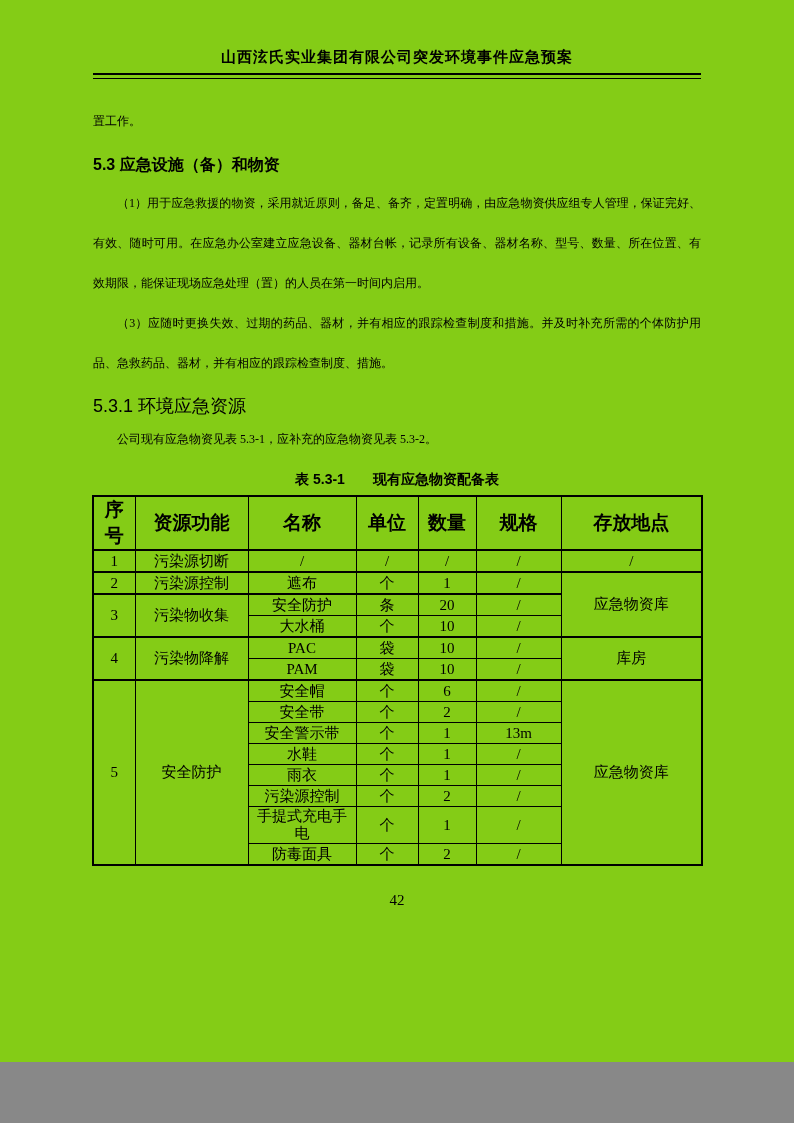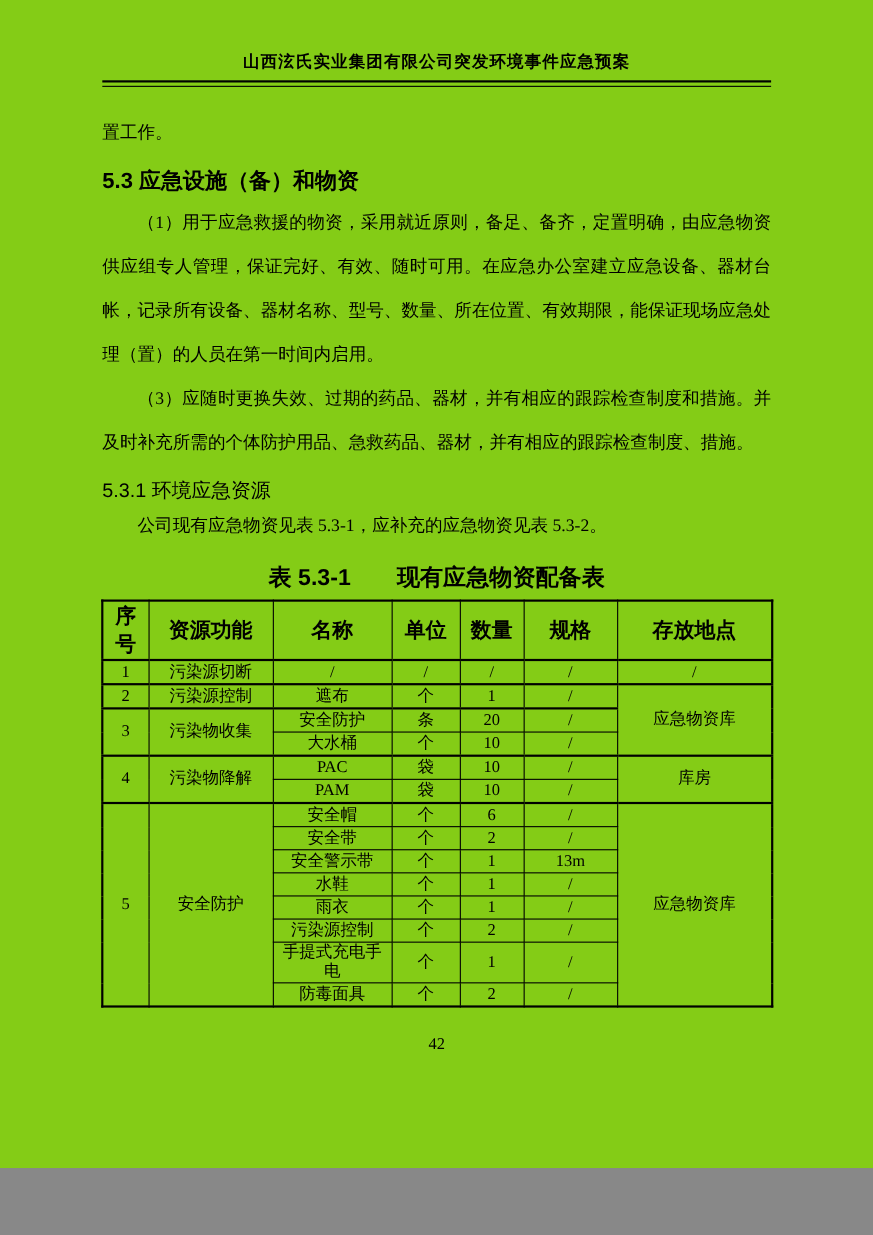--- a/index.html
+++ b/index.html
@@ -22,47 +22,47 @@
     line-height:22px;
     letter-spacing:1px;
   }
   .double-rule {
     margin-top:5px;
     height:3px;
     border-top:2px solid #000;
     border-bottom:1px solid #000;
   }
   .para {
-    font-size:16px;
+    font-size:12px;
     line-height:40px;
     text-align:justify;
     margin:0;
     word-break:break-all;
   }
   .indent2 { text-indent:2em; }
   .cont-para { margin-top:22px; }
   .h-53 {
     font-family:"Liberation Sans","DejaVu Sans",sans-serif;
     font-weight:700;
-    font-size:20px;
+    font-size:16px;
     line-height:28px;
     margin:10px 0 4px 0;
   }
   .h-531 {
     font-family:"Liberation Sans","DejaVu Sans",sans-serif;
     font-weight:400;
     font-size:18px;
     line-height:26px;
     margin:10px 0 0 0;
   }
   .table-caption {
     text-align:center;
     font-family:"Liberation Sans","DejaVu Sans",sans-serif;
     font-weight:700;
-    font-size:21px;
+    font-size:14px;
     margin:12px 0 6px 0;
   }
   table.materials {
     border-collapse:collapse;
     width:609px;
     table-layout:fixed;
     margin-left:-1px;
   }
   table.materials th, table.materials td {
     border:1px solid #000;

